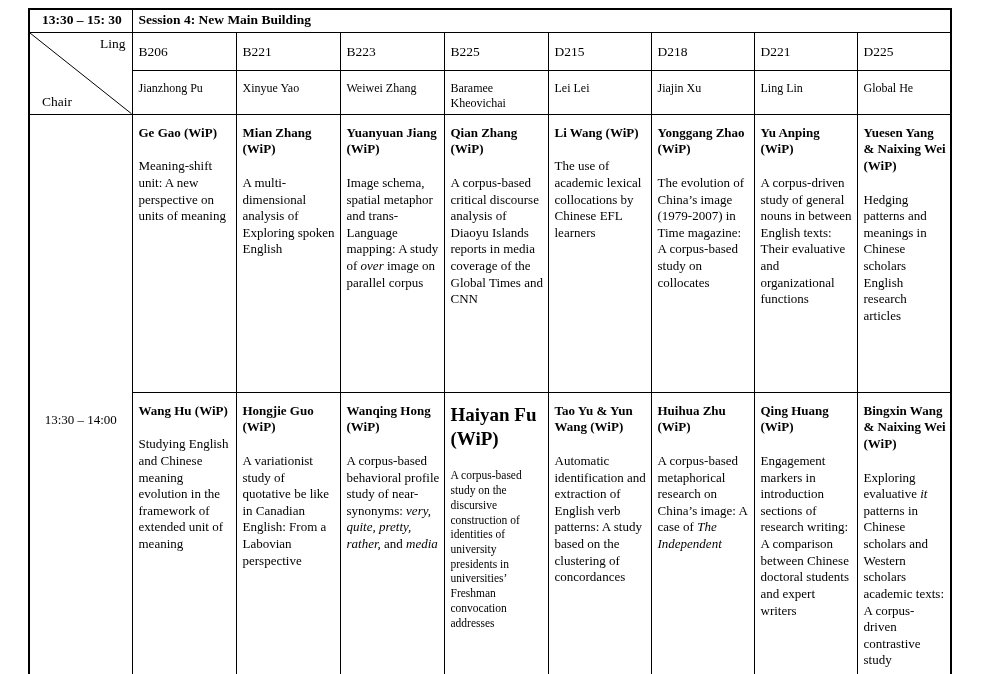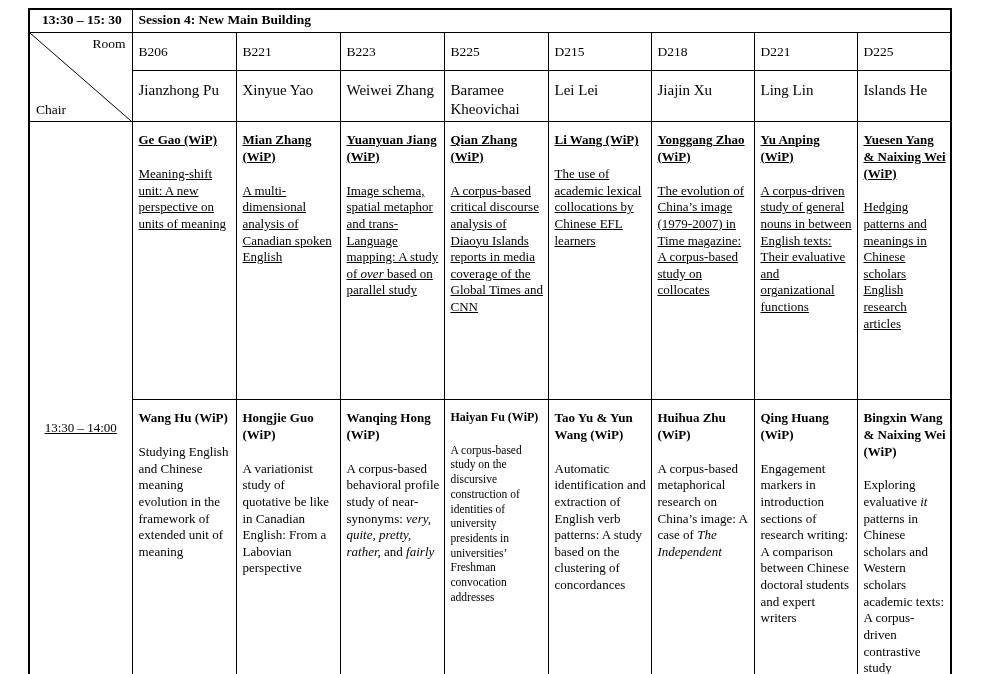--- a/index.html
+++ b/index.html
@@ -27,39 +27,39 @@
     border: 1px solid #000;
     vertical-align: top;
     padding: 10px 4px 2px 6px;
     font-size: 13px;
     line-height: 1.28;
     overflow: hidden;
   }
   tr.title-row td { height: 20px; font-weight: bold; font-size: 13.5px; padding-top: 1px; padding-bottom: 1px; }
   td.session-time-cell { text-align: left; padding-left: 12px; padding-right: 2px; }
   tr.room-row td { height: 25px; font-size: 13.5px; }
-  tr.chair-row td { height: 28px; font-size: 15px; }
-  tr.body-row-1 td { height: 265px; text-decoration: underline; }
+  tr.chair-row td { height: 28px; font-size: 12px; }
+  tr.body-row-1 td { height: 265px; }
   tr.body-row-2 td { height: 314px; }
   td.corner-cell {
     position: relative;
     padding: 0;
   }
   td.corner-cell svg { position: absolute; left: 0; top: 0; width: 100%; height: 100%; display: block; }
   .corner-room  { position: absolute; top: 2px; right: 6px; }
-  .corner-chair { position: absolute; bottom: 3px; left: 6px; }
+  .corner-chair { position: absolute; bottom: 3px; left: 12px; }
   td.time-cell {
     vertical-align: middle;
     text-align: center;
     padding-left: 2px;
     padding-right: 2px;
   }
   .presenter { font-weight: bold; margin-bottom: 17px; }
   td.small-text { font-size: 11.5px; }
-  td.small-text .presenter { font-size: 12px; }
+  td.small-text .presenter { font-size: 19px; }
   i { font-style: italic; }
 </style>
 </head>
 <body>
 
 <div class="page">
 <table class="schedule">
   <colgroup>
     <col style="width:103px">
         <col style="width:104px">
@@ -76,57 +76,57 @@
         <tr class="title-row">
     <td class="session-time-cell">13:30 – 15: 30</td>
     <td colspan="8">Session 4: New Main Building</td>
   </tr>
 
   <tr class="room-row">
     <td class="corner-cell" rowspan="2">
       <svg viewBox="0 0 100 100" preserveAspectRatio="none">
         <line x1="0" y1="0" x2="100" y2="100" stroke="#000" stroke-width="1" vector-effect="non-scaling-stroke"></line>
       </svg>
-      <span class="corner-room">Room</span>
+      <span class="corner-room">Ling</span>
       <span class="corner-chair">Chair</span>
     </td>
     <td>B206</td>
     <td>B221</td>
     <td>B223</td>
     <td>B225</td>
     <td>D215</td>
     <td>D218</td>
     <td>D221</td>
     <td>D225</td>
   </tr>
 
   <tr class="chair-row">
     <td>Jianzhong Pu</td>
     <td>Xinyue Yao</td>
     <td>Weiwei Zhang</td>
     <td>Baramee Kheovichai</td>
     <td>Lei Lei</td>
     <td>Jiajin Xu</td>
     <td>Ling Lin</td>
-    <td>Islands He</td>
+    <td>Global He</td>
   </tr>
 
   <tr class="body-row-1">
     <td class="time-cell" rowspan="2">13:30 – 14:00</td>
     <td>
       <div class="presenter">Ge Gao (WiP)</div>
       <div class="p-title"><span>Meaning-shift unit: A new perspective on units of meaning</span></div>
     </td>
     <td>
       <div class="presenter">Mian Zhang (WiP)</div>
-      <div class="p-title"><span>A multi-dimensional analysis of Canadian spoken English</span></div>
+      <div class="p-title"><span>A multi-dimensional analysis of Exploring spoken English</span></div>
     </td>
     <td>
       <div class="presenter">Yuanyuan Jiang (WiP)</div>
-      <div class="p-title"><span>Image schema, spatial metaphor and trans-Language mapping: A study of </span><i>over</i><span> based on parallel study</span></div>
+      <div class="p-title"><span>Image schema, spatial metaphor and trans-Language mapping: A study of </span><i>over</i><span> image on parallel corpus</span></div>
     </td>
     <td>
       <div class="presenter">Qian Zhang (WiP)</div>
       <div class="p-title"><span>A corpus-based critical discourse analysis of Diaoyu Islands reports in media coverage of the Global Times and CNN</span></div>
     </td>
     <td>
       <div class="presenter">Li Wang (WiP)</div>
       <div class="p-title"><span>The use of academic lexical collocations by Chinese EFL learners</span></div>
     </td>
     <td>
@@ -147,21 +147,21 @@
     <td>
       <div class="presenter">Wang Hu (WiP)</div>
       <div class="p-title"><span>Studying English and Chinese meaning evolution in the framework of extended unit of meaning</span></div>
     </td>
     <td>
       <div class="presenter">Hongjie Guo (WiP)</div>
       <div class="p-title"><span>A variationist study of quotative be like in Canadian English: From a Labovian perspective</span></div>
     </td>
     <td>
       <div class="presenter">Wanqing Hong (WiP)</div>
-      <div class="p-title"><span>A corpus-based behavioral profile study of near-synonyms: </span><i>very, quite, pretty, rather,</i><span> and </span><i>fairly</i></div>
+      <div class="p-title"><span>A corpus-based behavioral profile study of near-synonyms: </span><i>very, quite, pretty, rather,</i><span> and </span><i>media</i></div>
     </td>
     <td class="small-text">
       <div class="presenter">Haiyan Fu (WiP)</div>
       <div class="p-title"><span>A corpus-based study on the discursive construction of identities of university presidents in universities’ Freshman convocation addresses</span></div>
     </td>
     <td>
       <div class="presenter">Tao Yu &amp; Yun Wang (WiP)</div>
       <div class="p-title"><span>Automatic identification and extraction of English verb patterns: A study based on the clustering of concordances</span></div>
     </td>
     <td>

